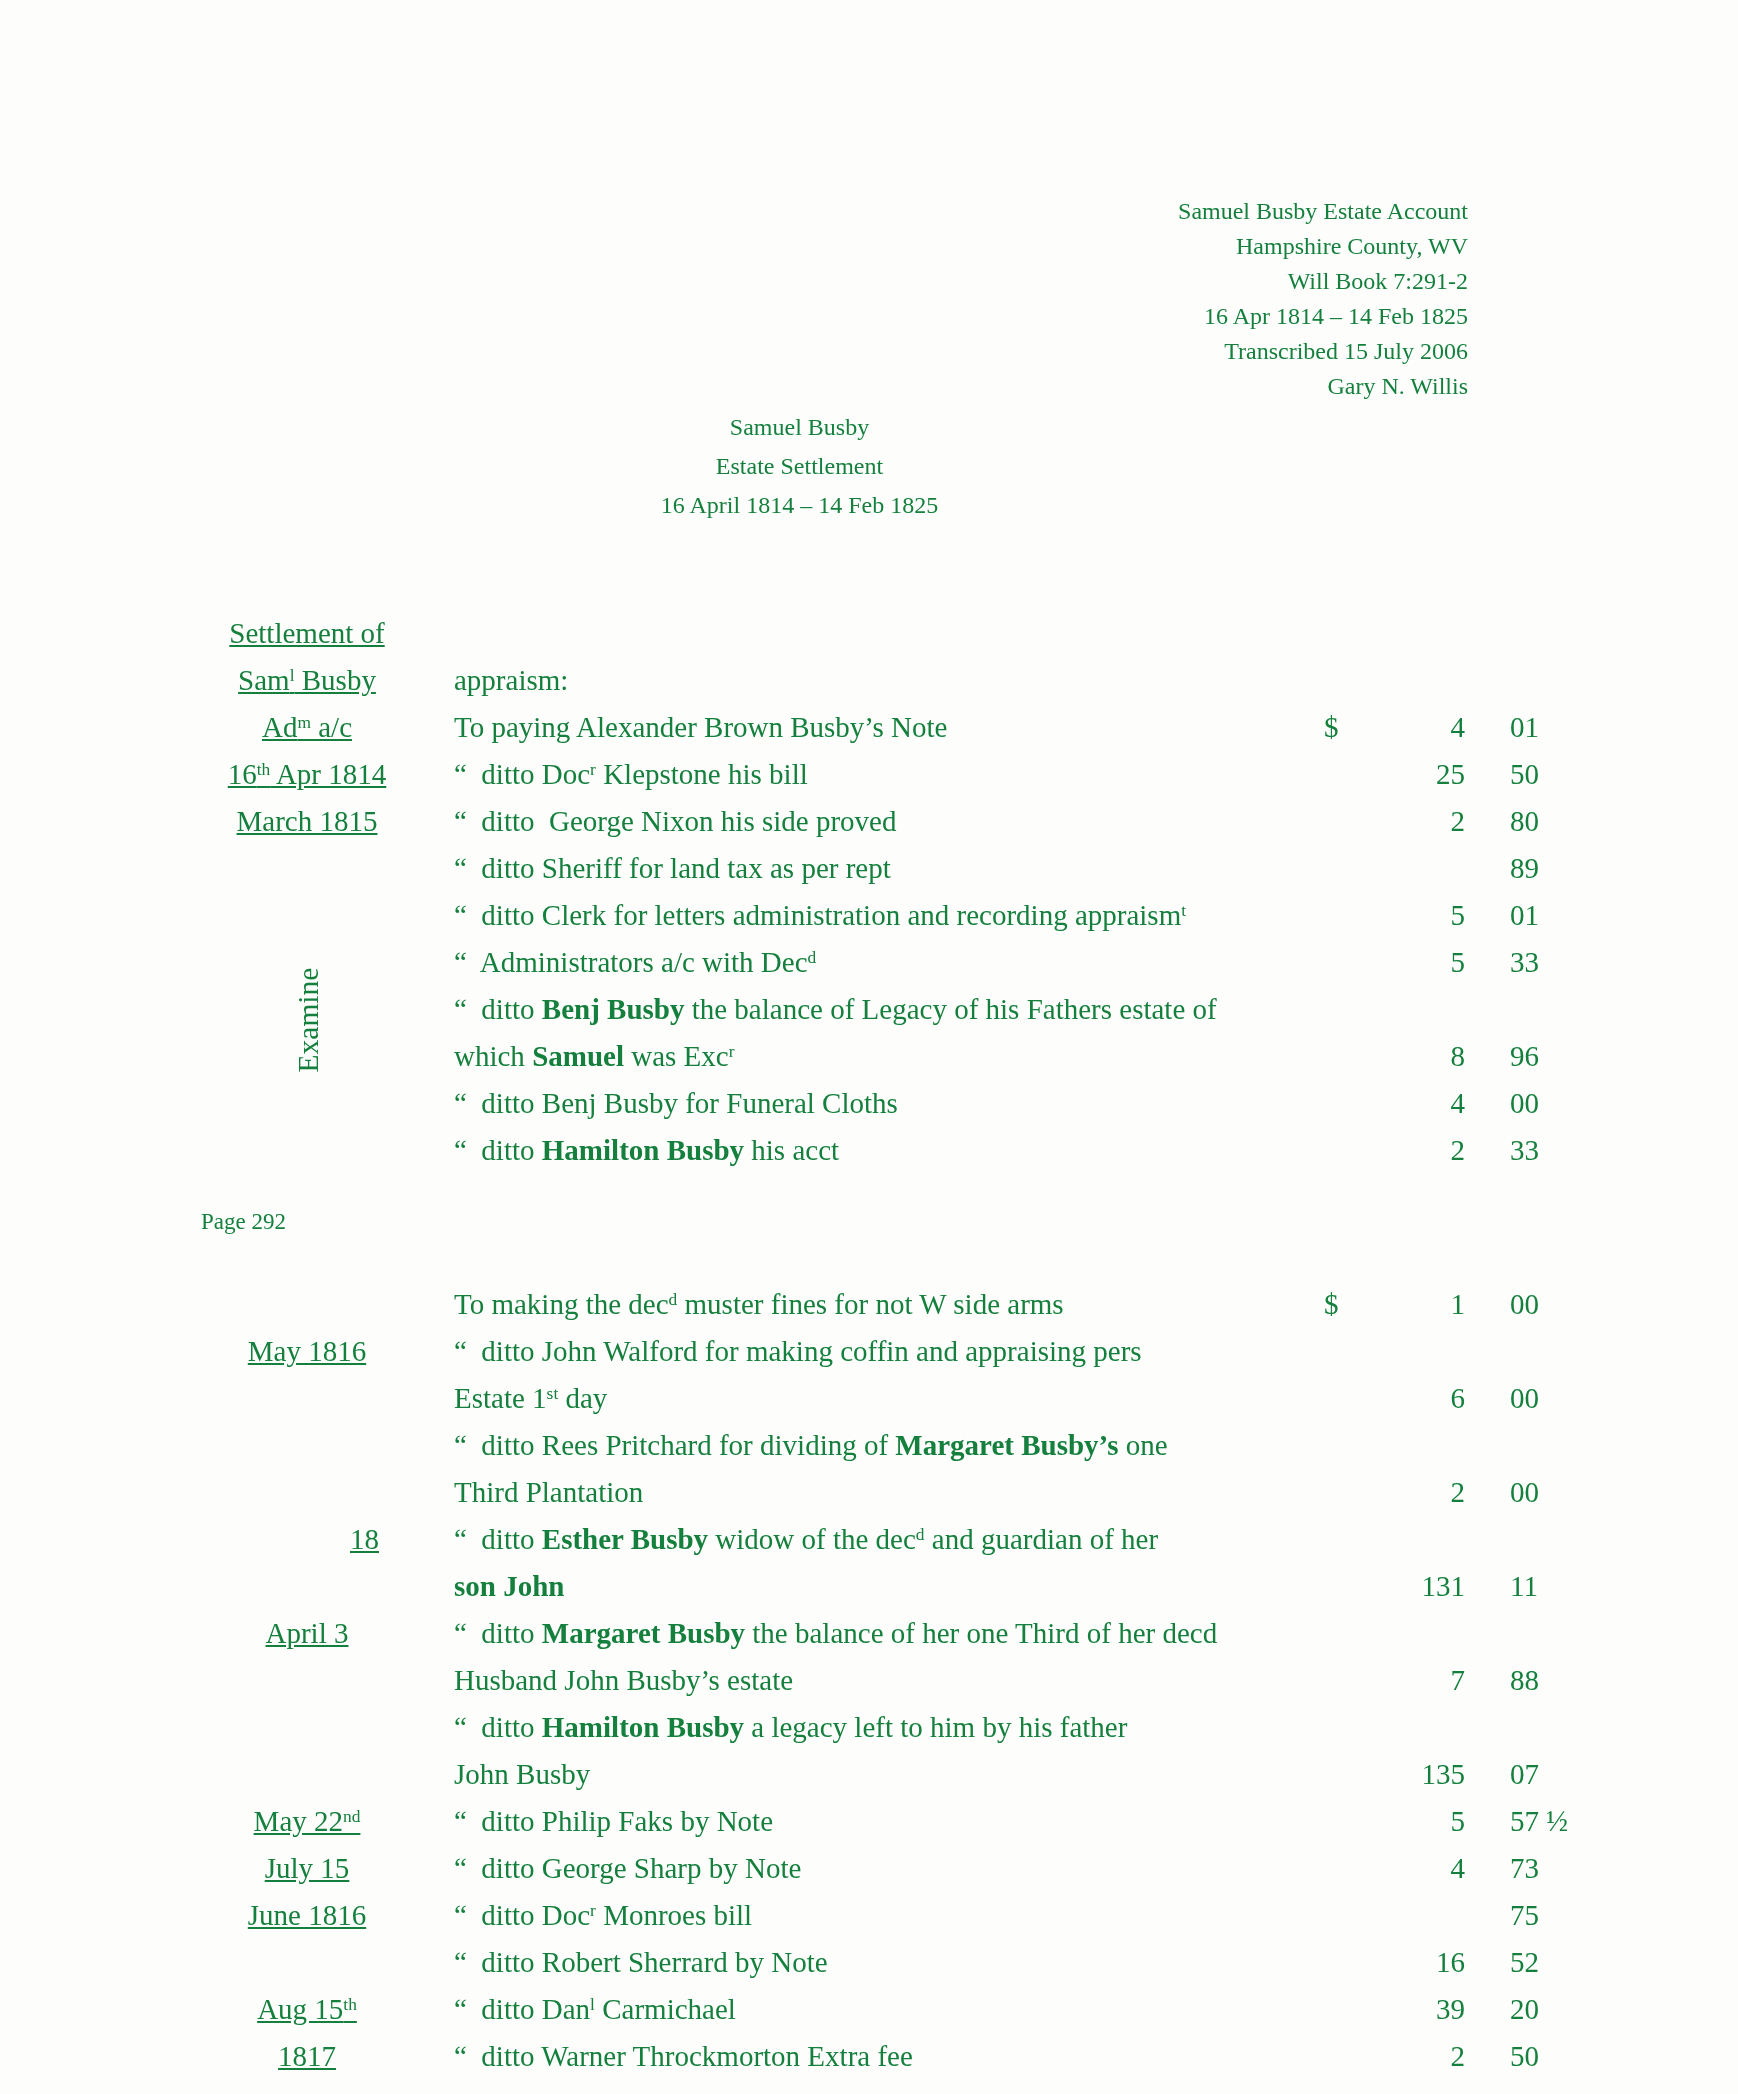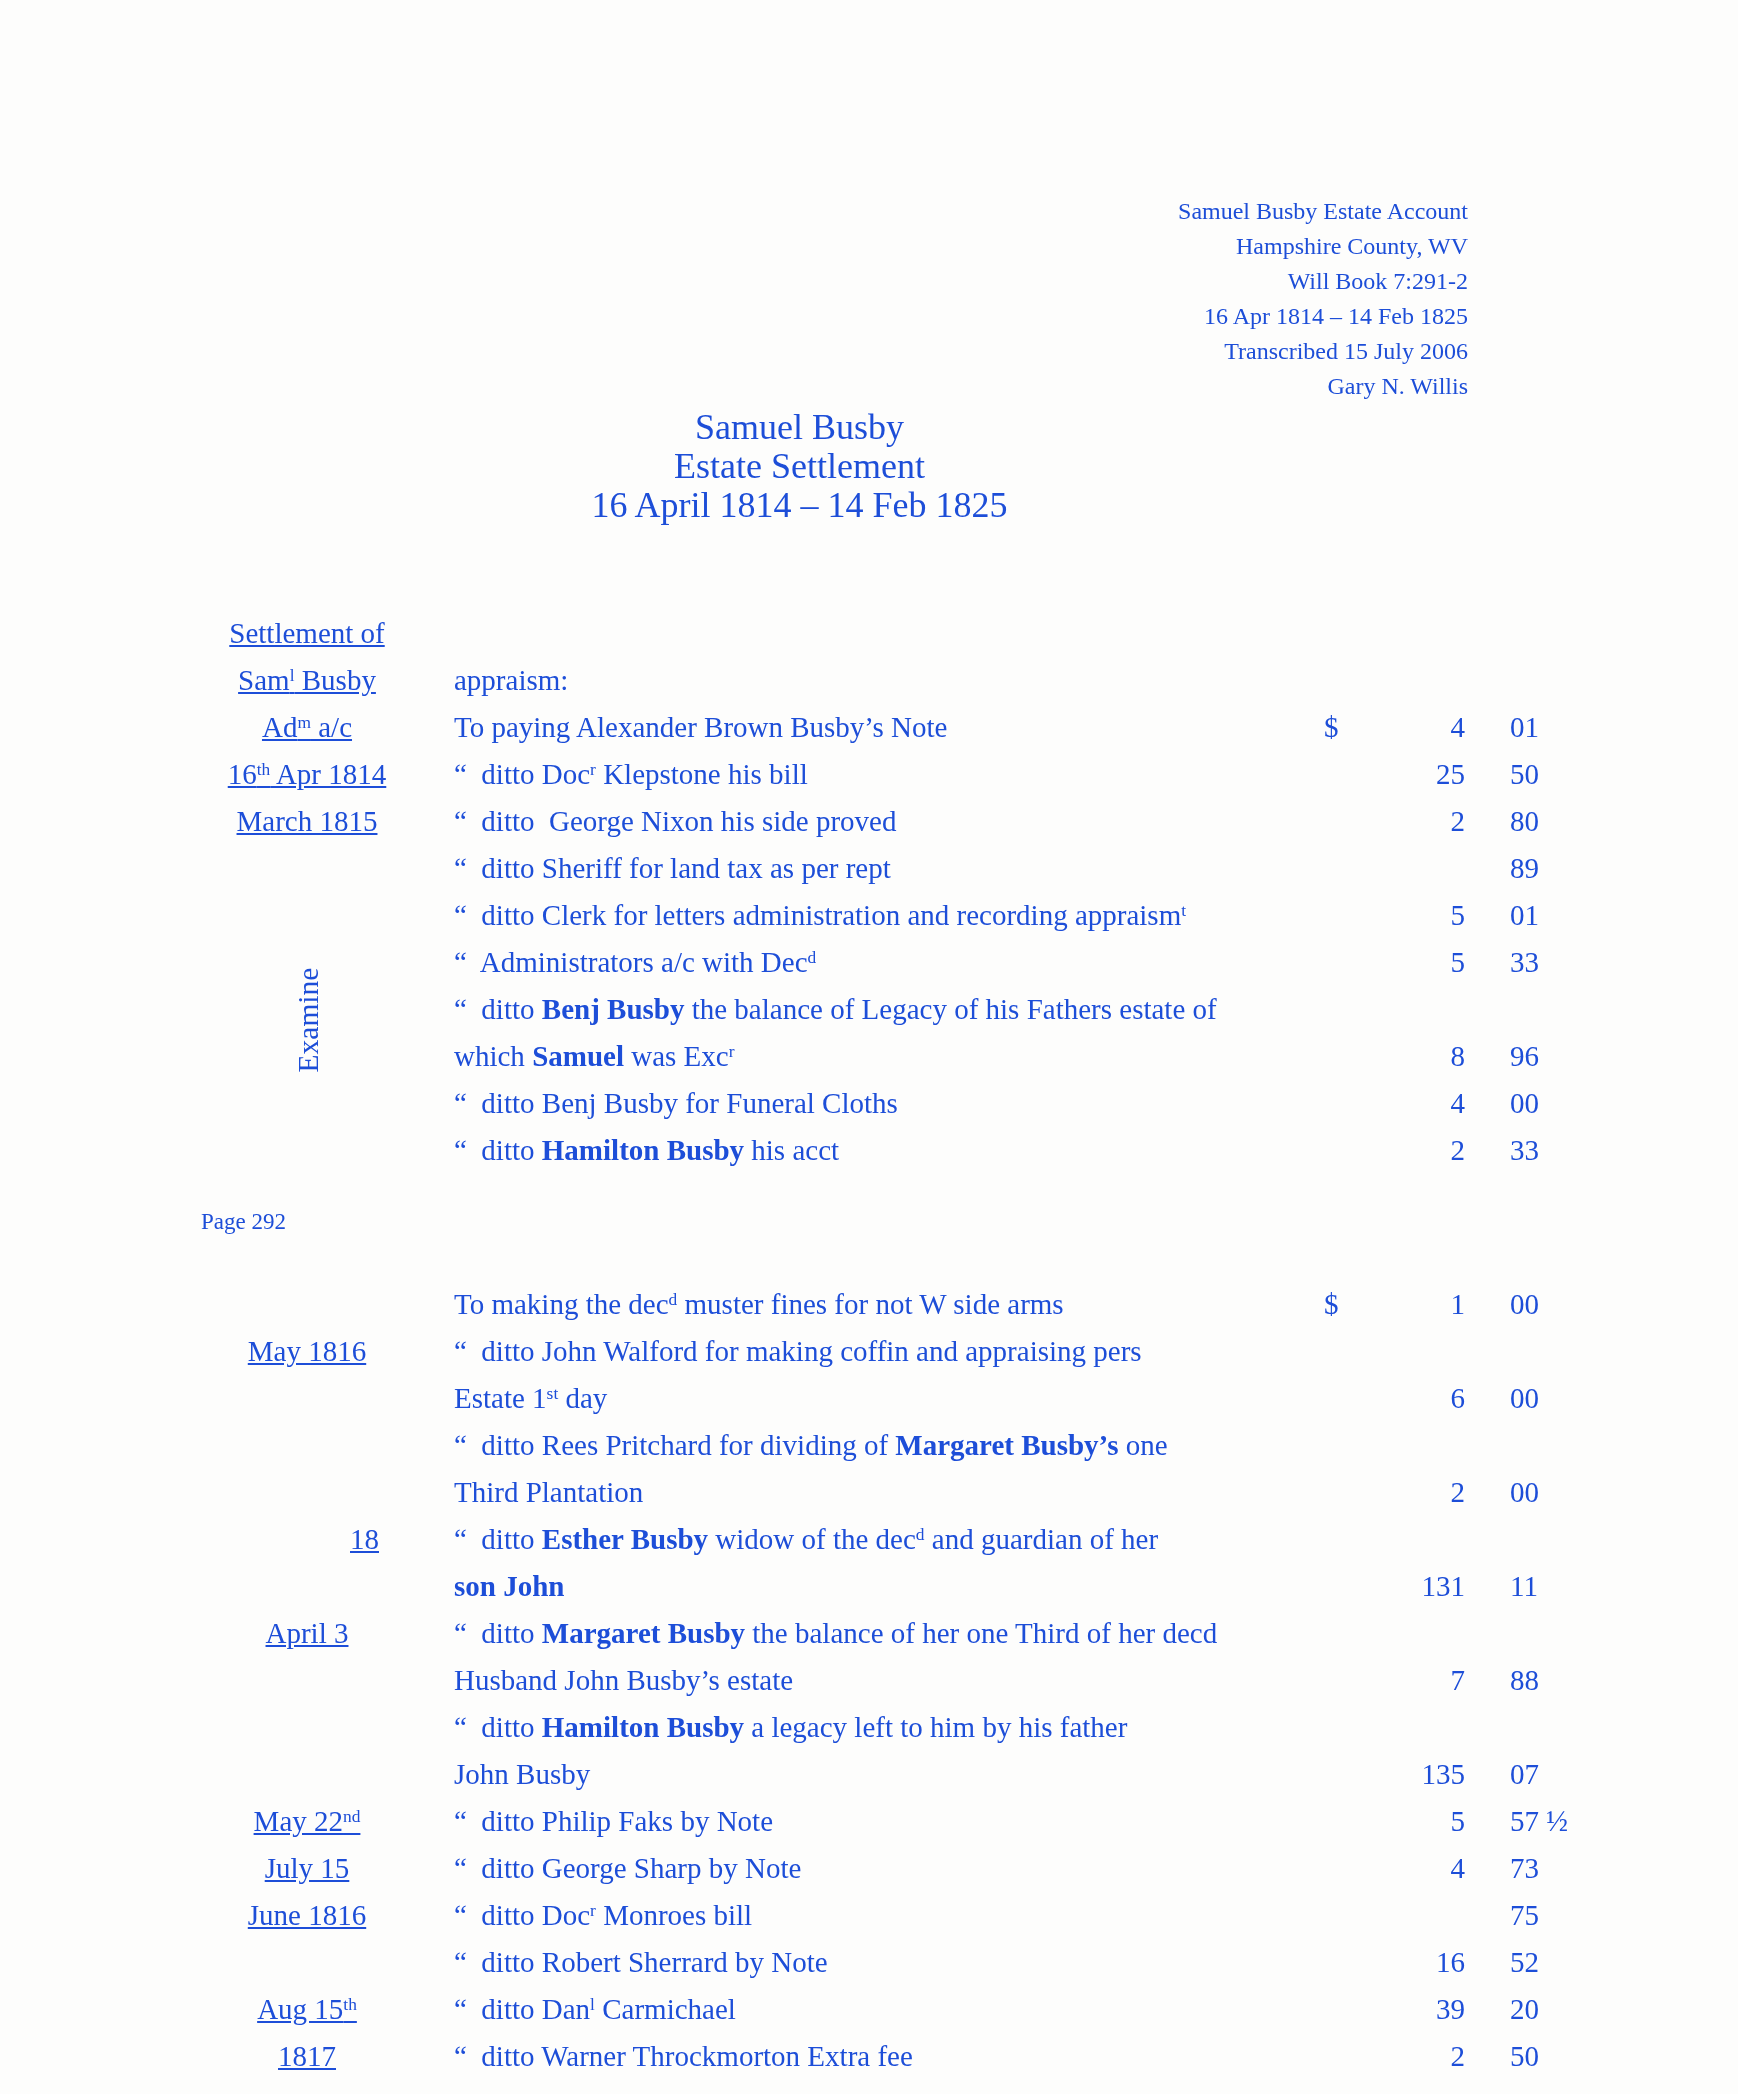--- a/index.html
+++ b/index.html
@@ -3,32 +3,32 @@
 <meta charset="utf-8">
 <style>
   html,body{margin:0;padding:0;}
   body{
     width:1738px;height:2095px;
     background:#f4f4f2;
     font-family:"Liberation Serif","DejaVu Serif",serif;
   }
   .page{
     position:relative;width:1738px;height:2095px;
-    background:#fdfdfc;color:#1d4ed8;overflow:hidden;
+    background:#fdfdfc;color:#15803d;overflow:hidden;
   }
   
   .header-block{
     position:absolute;top:194px;right:270px;
     text-align:right;font-size:24px;line-height:35px;
     white-space:pre;
   }
   
   .title-block{
     position:absolute;top:408px;left:0;width:1599px;
-    text-align:center;font-size:36px;line-height:39px;
+    text-align:center;font-size:24px;line-height:39px;
     white-space:pre;
   }
   
   .ledger{position:absolute;left:0;width:1738px;}
   #ledger1{top:610px;}
   #ledger2{top:1281px;}
   .row{position:relative;height:47px;}
   .row>div{position:absolute;top:0;height:47px;line-height:47px;font-size:29px;white-space:pre;}
   .margin{left:176px;width:262px;text-align:center;text-decoration:underline;}
   .margin.right{text-align:right;padding-right:59px;box-sizing:border-box;}

